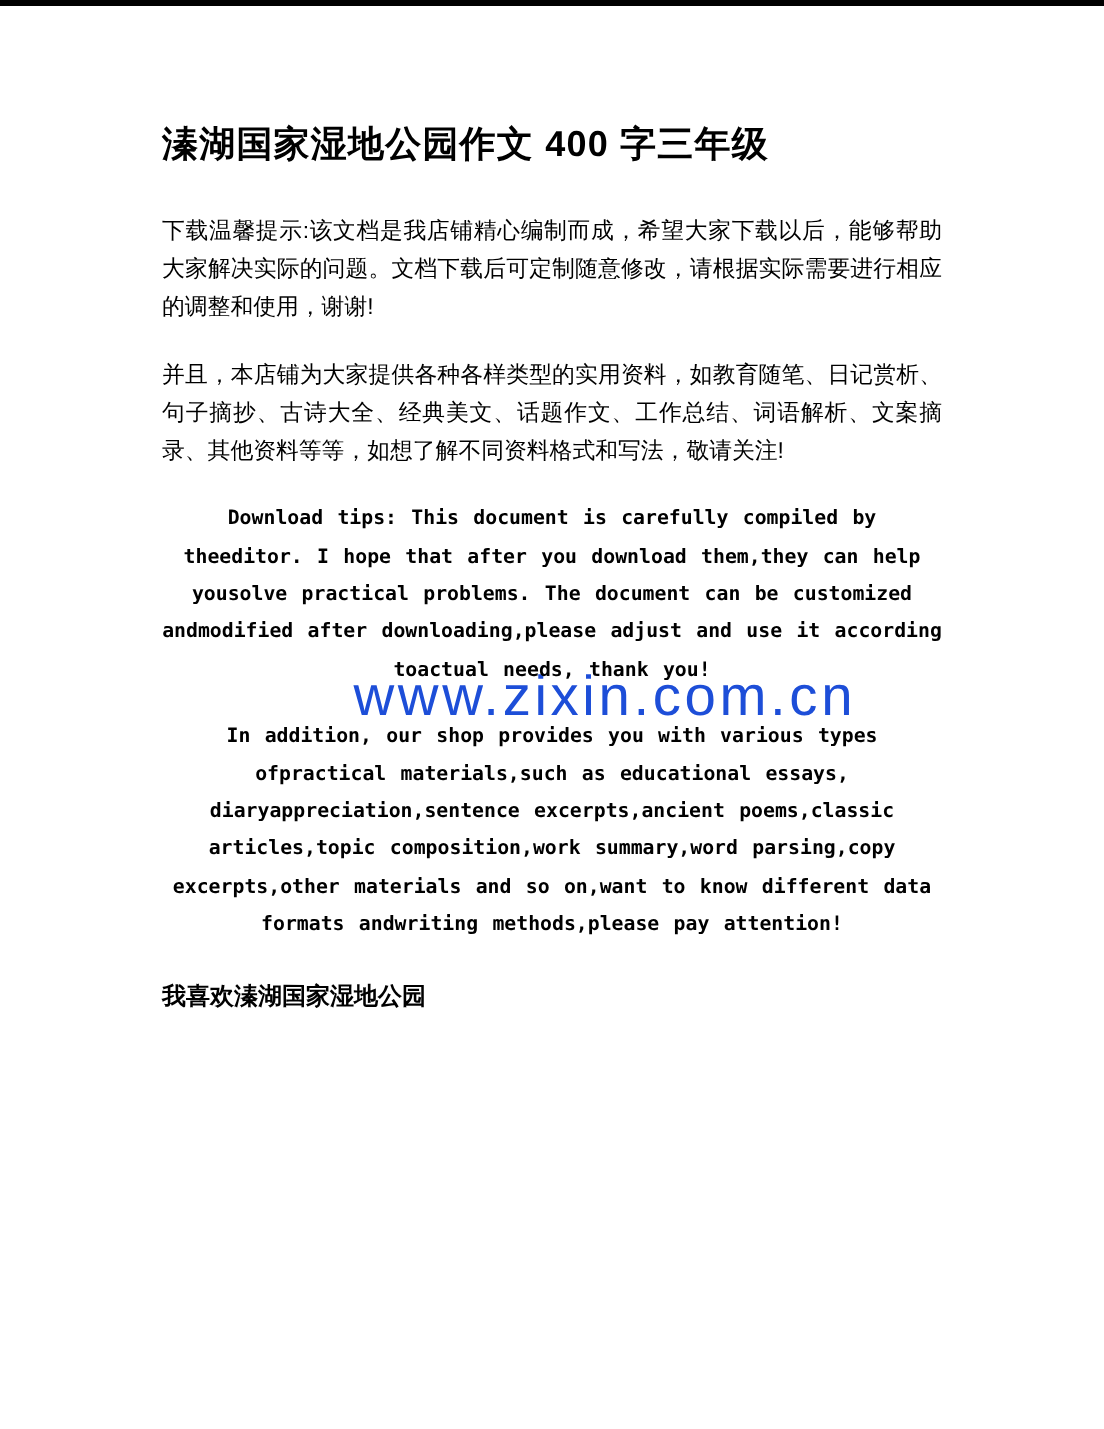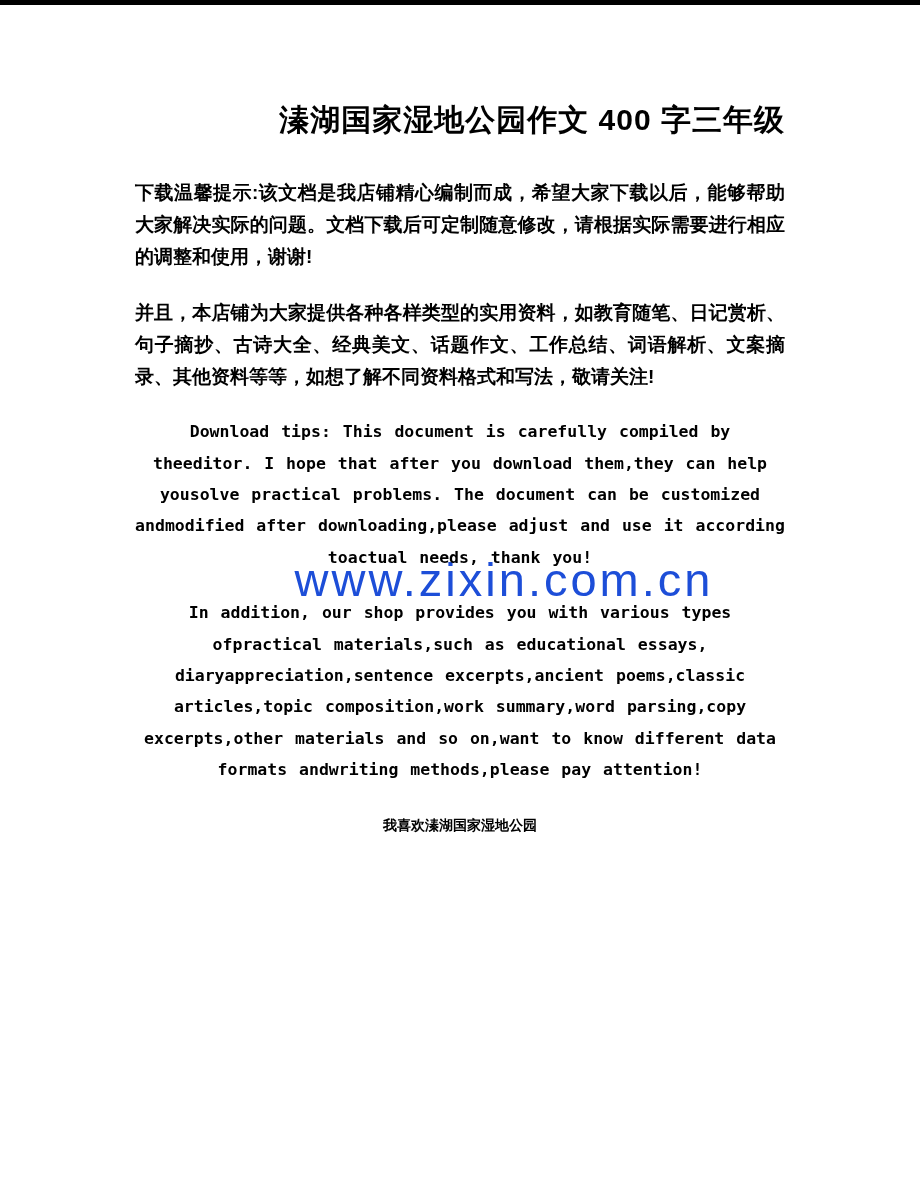--- a/index.html
+++ b/index.html
@@ -23,47 +23,46 @@
     position: relative;
     width: 920px;
     height: 1191px;
     padding: 100px 135px 40px 135px;
     z-index: 1;
   }
   .doc-title {
     font-family: "Liberation Sans", "DejaVu Sans", sans-serif;
     font-size: 30px;
     font-weight: bold;
-    text-align: right;
+    text-align: left;
     letter-spacing: 1px;
     margin-bottom: 36px;
   }
   .cn-bold-para {
     font-family: "Liberation Sans", "DejaVu Sans", sans-serif;
     font-size: 19px;
-    font-weight: bold;
+    font-weight: normal;
     line-height: 1.68;
     text-align: justify;
     margin-bottom: 24px;
   }
   .en-mono-para {
     font-family: "DejaVu Sans Mono", "Liberation Mono", monospace;
     font-size: 16.5px;
     font-weight: bold;
     line-height: 1.9;
     text-align: center;
     margin-bottom: 24px;
     word-spacing: 2px;
   }
   .essay-heading {
     font-family: "Liberation Sans", "DejaVu Sans", sans-serif;
-    font-size: 14px;
+    font-size: 20px;
     font-weight: bold;
     margin: 32px 0 26px 0;
-    text-align: center;
   }
   .essay-para {
     font-family: "Liberation Serif", "DejaVu Serif", serif;
     font-size: 17px;
     line-height: 1.8;
     text-align: justify;
     text-indent: 2em;
     margin-bottom: 20px;
   }
   .watermark {

